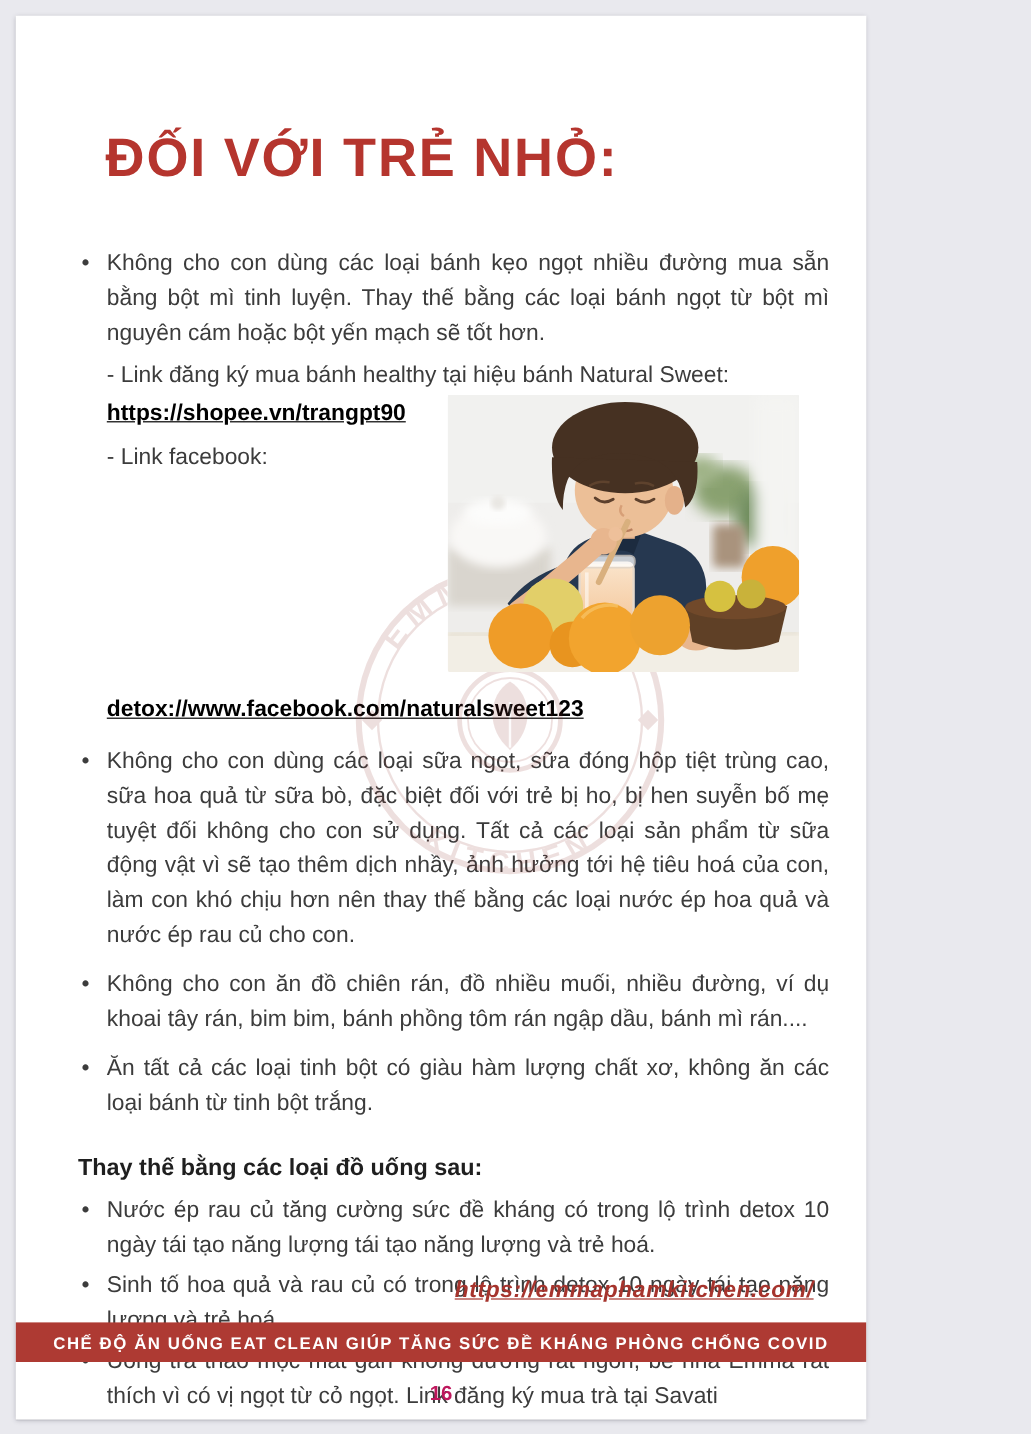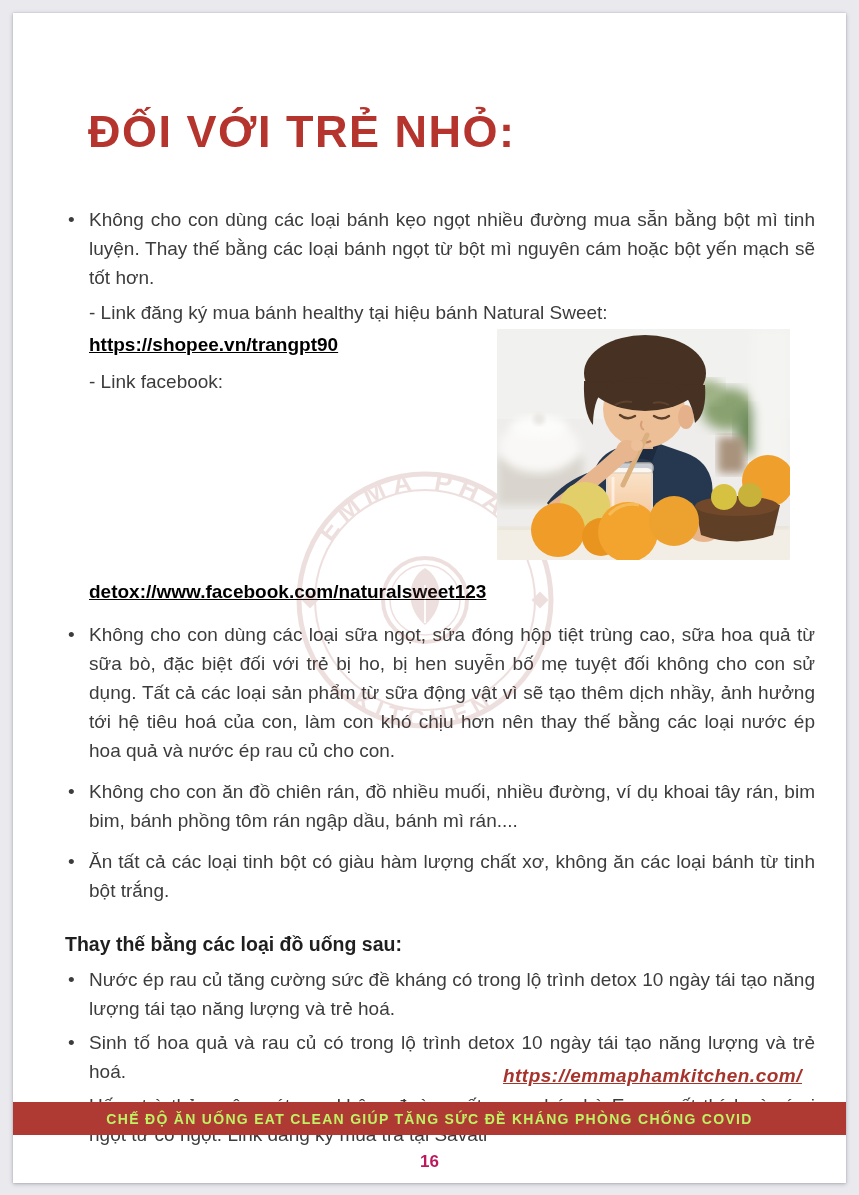--- a/index.html
+++ b/index.html
@@ -3,21 +3,21 @@
 <meta charset="utf-8">
 <style>
   html,body{margin:0;padding:0;}
   body{
     width:859px;height:1195px;position:relative;
     background:#e9e9ee;
     font-family:"Liberation Sans","DejaVu Sans",sans-serif;
     -webkit-font-smoothing:antialiased;
   }
   .page{
-    position:absolute;left:13px;top:13px;width:833px;height:1170px;
+    position:absolute;left:13px;top:13px;width:709px;height:1170px;
     background:#ffffff;
     box-shadow:0 1px 4px rgba(60,60,80,.35), 0 0 1px rgba(0,0,0,.2);
     overflow:hidden;
   }
   .content{
     position:relative;
     padding:90px 31px 0 52px;
     color:#3c3c3c;
     font-size:19px;line-height:29px;
   }
@@ -61,21 +61,21 @@
   a.sitelink{
     color:#a6342d;font-size:19px;font-weight:bold;font-style:italic;
     text-decoration:underline;cursor:pointer;letter-spacing:.5px;
   }
   .footer-bar{
     position:absolute;left:0;right:0;bottom:48px;height:33px;
     background:#ae3a33;
     display:flex;align-items:center;justify-content:center;
   }
   .footer-bar span{
-    color:#bef264;font-size:14px;font-weight:bold;letter-spacing:1.3px;
+    color:#ffffff;font-size:14px;font-weight:bold;letter-spacing:1.3px;
   }
   .page-number{
     position:absolute;left:0;right:0;bottom:11px;
     text-align:center;font-size:17px;font-weight:bold;color:#be185d;
   }
   svg.watermark{
     position:absolute;left:277px;top:452px;width:270px;height:270px;
     opacity:.15;z-index:3;pointer-events:none;
   }
 </style>

